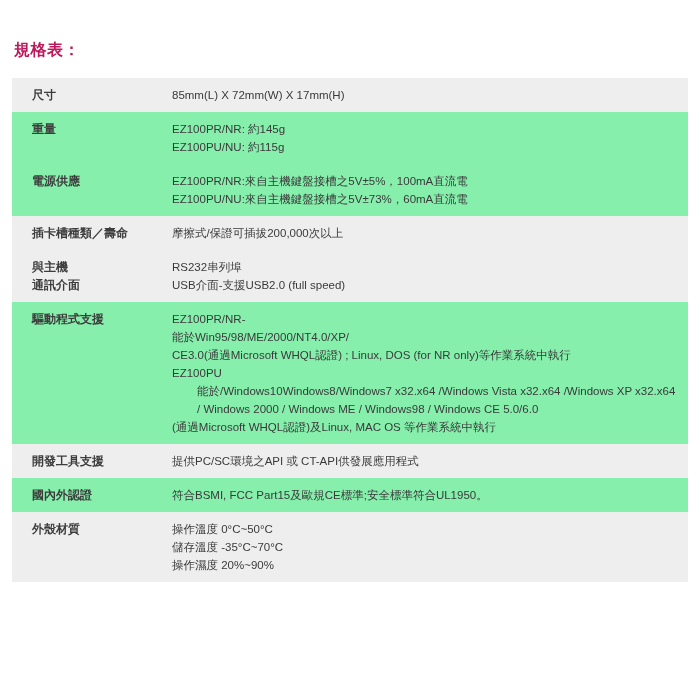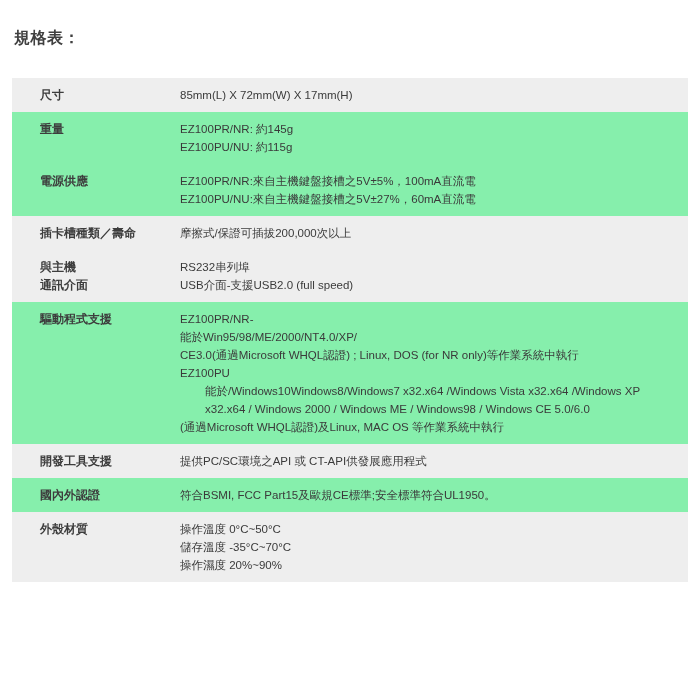--- a/index.html
+++ b/index.html
@@ -13,39 +13,39 @@
   .page {
     position: relative;
     width: 700px;
     height: 700px;
     background: #ffffff;
     overflow: hidden;
   }
   .spec-title {
     position: absolute;
     left: 14px;
-    top: 28px;
+    top: 40px;
     font-size: 16px;
     font-weight: bold;
-    color: #404040;
+    color: #be185d;
     letter-spacing: 0.5px;
   }
   .spec-table {
     position: absolute;
     left: 12px;
     top: 78px;
     width: 676px;
     border-collapse: collapse;
     table-layout: fixed;
   }
   .spec-table tr {
     vertical-align: top;
   }
   .spec-table td {
-    padding: 8px 10px 8px 28px;
+    padding: 8px 10px 8px 20px;
     font-size: 11.5px;
     color: #3a3a3a;
     line-height: 18px;
     border: 0;
   }
   td.label {
     width: 118px;
     font-weight: bold;
     color: #3d3d3d;
     font-size: 12px;
@@ -80,21 +80,21 @@
           <span class="line">EZ100PR/NR: 約145g</span>
           <span class="line">EZ100PU/NU: 約115g</span>
         </td>
       </tr>
 
 
       <tr class="even">
         <td class="label">電源供應</td>
         <td class="value">
           <span class="line">EZ100PR/NR:來自主機鍵盤接槽之5V±5%，100mA直流電</span>
-          <span class="line">EZ100PU/NU:來自主機鍵盤接槽之5V±27%，60mA直流電</span>
+          <span class="line">EZ100PU/NU:來自主機鍵盤接槽之5V±73%，60mA直流電</span>
         </td>
       </tr>
 
       <tr class="odd">
         <td class="label">插卡槽種類／壽命</td>
         <td class="value">
           <span class="line">摩擦式/保證可插拔200,000次以上</span>
         </td>
       </tr>
 

